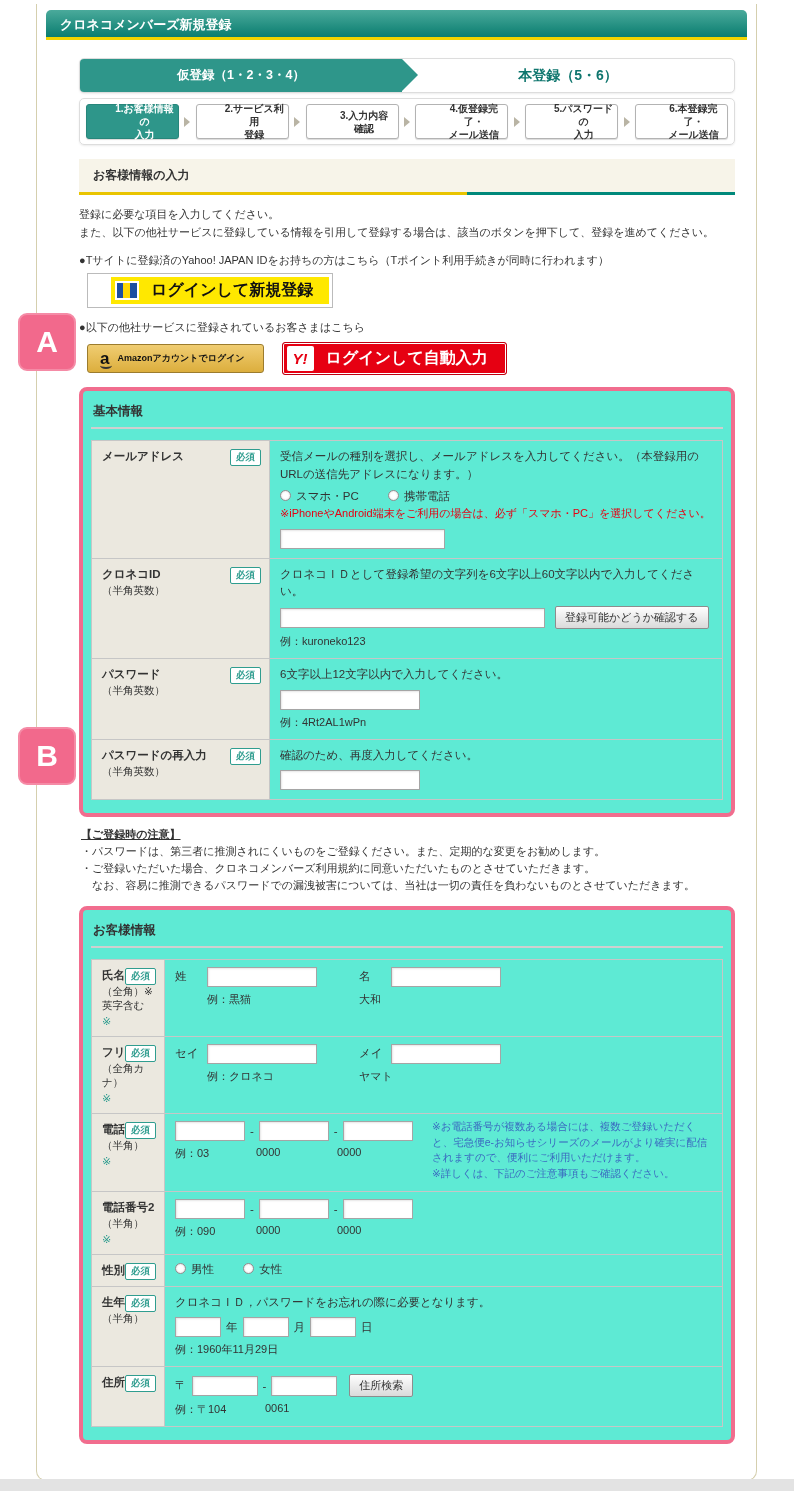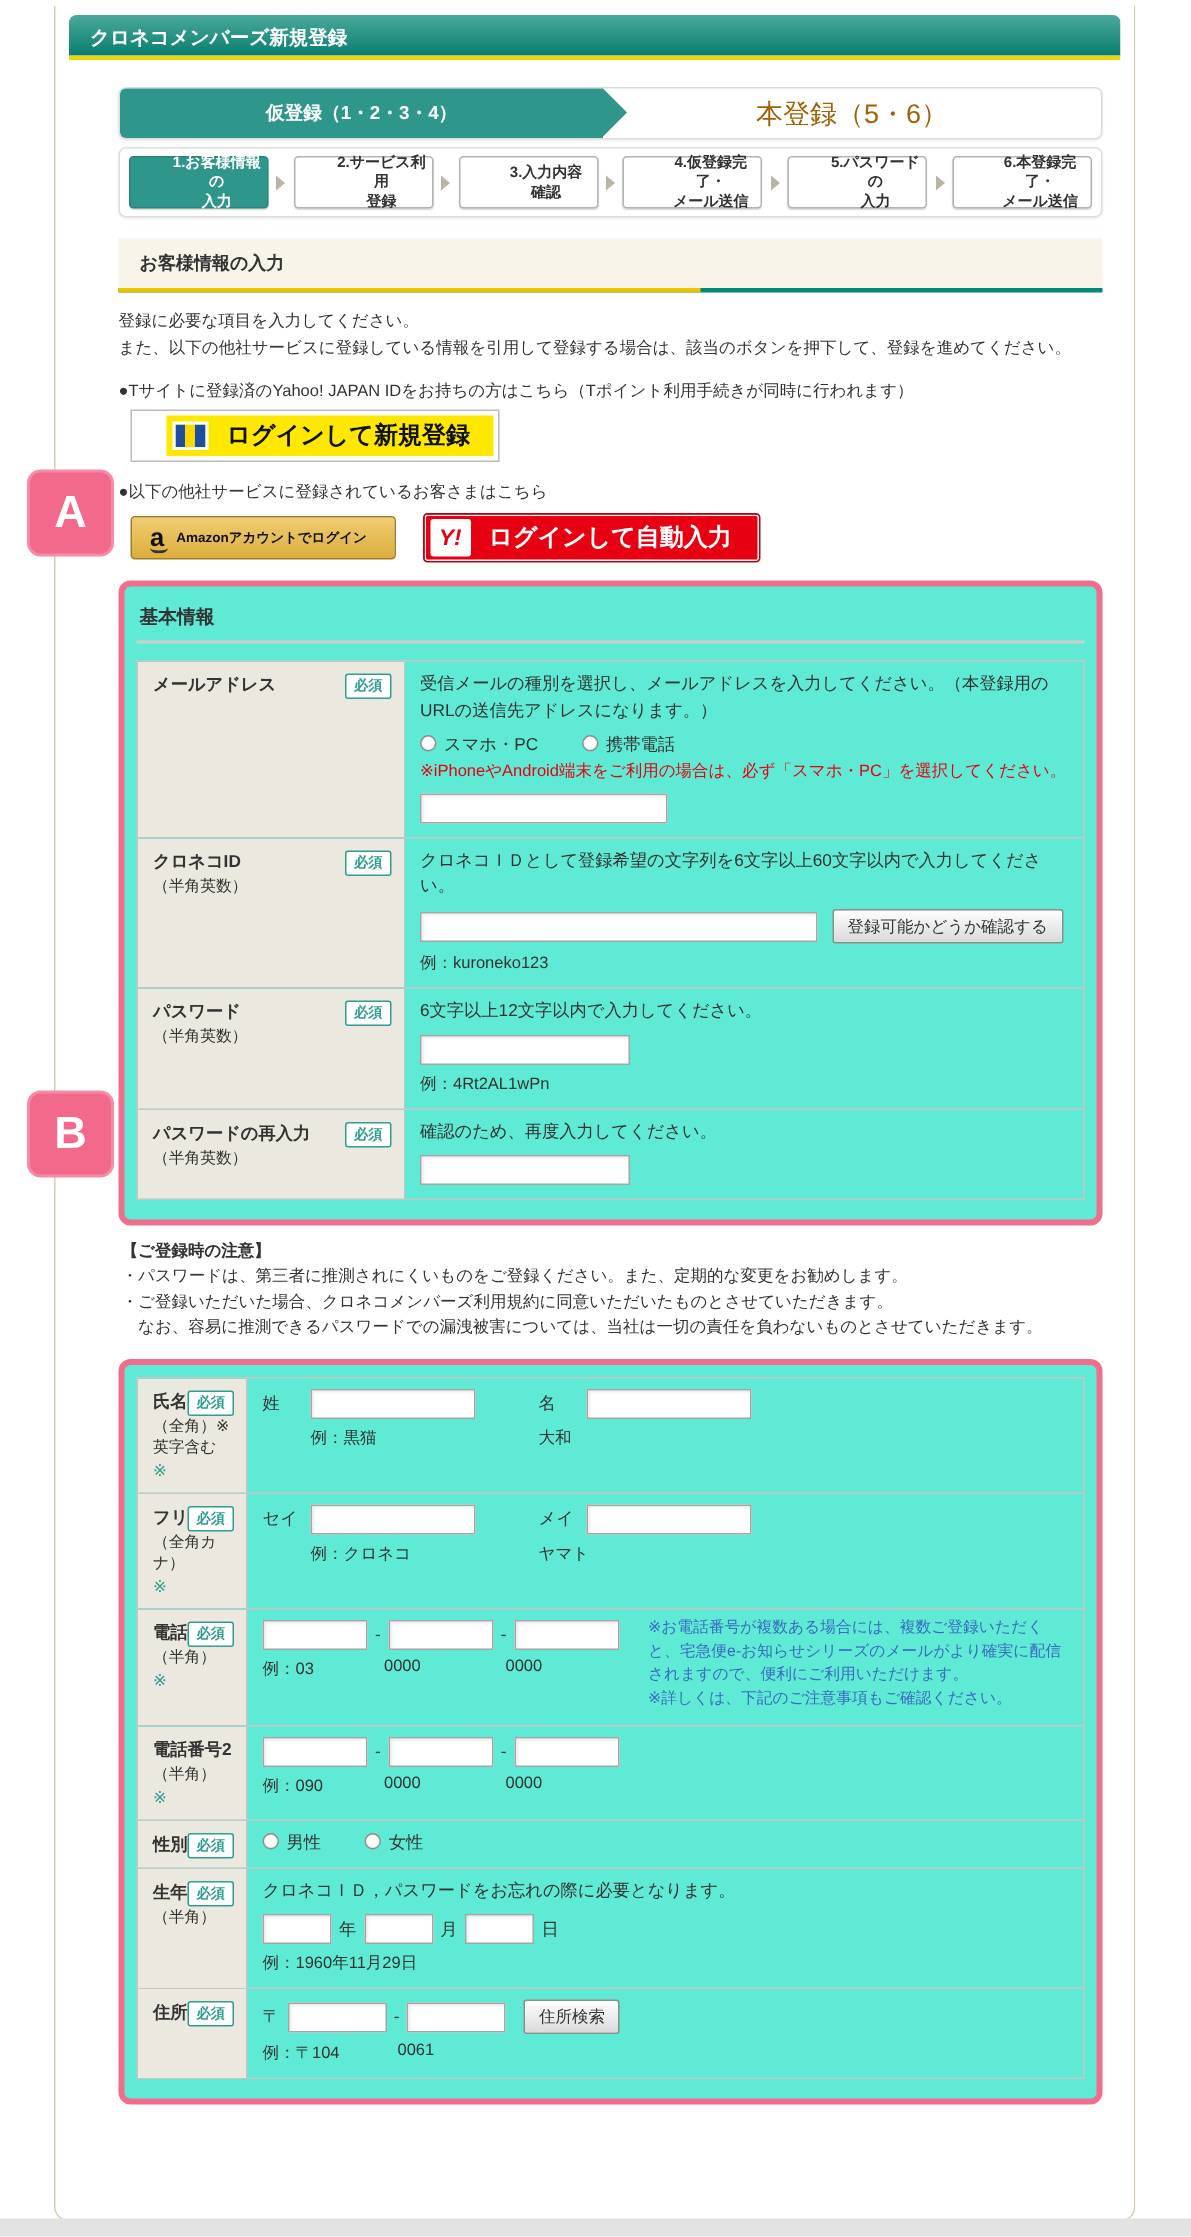--- a/index.html
+++ b/index.html
@@ -26,21 +26,21 @@
     border-bottom: 3px solid #f0d400;
     color: #fff; font-weight: bold; font-size: 13px;
     line-height: 29px; padding-left: 14px;
   }
   .content { margin: 18px 21px 0 42px; width: 656px; }
 
   
   .phase { display: flex; height: 35px; border: 1px solid #ddd; border-radius: 5px; background: #fff; box-shadow: 0 1px 2px rgba(0,0,0,.08); }
   .phase-left { width: 322px; background: #2e968a; color: #fff; font-weight: bold; font-size: 12.5px; display: flex; align-items: center; justify-content: center; position: relative; border-radius: 4px 0 0 4px; }
   .phase-left::after { content: ""; position: absolute; right: -16px; top: 0; border-top: 16.5px solid transparent; border-bottom: 16.5px solid transparent; border-left: 16px solid #2e968a; z-index: 2; }
-  .phase-right { flex: 1; display: flex; align-items: center; justify-content: center; font-weight: normal; font-size: 18px; color: #a16207; }
+  .phase-right { flex: 1; display: flex; align-items: center; justify-content: center; font-weight: bold; font-size: 14px; color: #0f766e; }
   .steps { display: flex; align-items: center; justify-content: space-between; border: 1px solid #ddd; border-radius: 5px; margin-top: 5px; padding: 5px 6px; box-shadow: 0 1px 2px rgba(0,0,0,.08); }
   .step { width: 93px; height: 35px; border: 1px solid #b3b3b3; border-radius: 3px; background: #fff; font-size: 10px; font-weight: bold; display: flex; align-items: center; justify-content: center; text-align: center; white-space: pre-line; line-height: 1.3; color: #333; box-shadow: 0 1px 1px rgba(0,0,0,.15); padding-left: 24px; }
   .step.active { background: #2e968a; color: #fff; border-color: #27867b; }
   .step-arrow { width: 0; height: 0; border-top: 5px solid transparent; border-bottom: 5px solid transparent; border-left: 6px solid #b9b4a4; }
 
   
   .section-bar { margin-top: 14px; background: #f7f4e9; font-weight: bold; font-size: 12px; color: #333; padding: 8px 14px; position: relative; border-bottom: 3px solid #00897b; }
   .section-bar::after { content: ""; position: absolute; left: 0; bottom: -3px; width: 388px; height: 3px; background: #e9c400; }
 
   .intro { margin-top: 10px; font-size: 11px; line-height: 1.65; }
@@ -86,21 +86,21 @@
   .ex-cell { width: 81px; }
   .phone-flex { display: flex; }
   .bluenote { color: #3a6bc0; font-size: 10.5px; line-height: 1.5; width: 280px; white-space: pre-line; margin-left: 14px; margin-top: -2px; }
   .pair-row { display: flex; align-items: center; }
   .pair-lab { width: 32px; font-size: 11.5px; }
   .pair-gap { width: 42px; }
   .ex-pair { display: flex; margin-top: 5px; font-size: 11px; }
   .ex-pair .c1 { margin-left: 32px; width: 152px; }
 
   .notes { margin: 9px 0 0 2px; font-size: 11px; line-height: 1.55; }
-  .notes .t { font-weight: bold; }
+  .notes .t { font-weight: bold; text-decoration: underline; }
 
   .marker { position: absolute; left: 18px; width: 58px; height: 58px; background: #f2698c; border: 2px solid #f58ba6; border-radius: 9px; color: #fff; font-weight: bold; font-size: 30px; display: flex; align-items: center; justify-content: center; z-index: 5; }
   #markerA { top: 313px; } #markerB { top: 727px; }
   .bottom-strip { position: absolute; left: 0; top: 1479px; width: 794px; height: 12px; background: #e3e3e3; }
 </style>
 </head>
 <body>
 
 <div class="marker" id="markerA">A</div>
 <div class="marker" id="markerB">B</div>
@@ -228,20 +228,21 @@
 
     <div class="notes">
       <div class="t">【ご登録時の注意】</div>
       <div>・パスワードは、第三者に推測されにくいものをご登録ください。また、定期的な変更をお勧めします。</div>
       <div>・ご登録いただいた場合、クロネコメンバーズ利用規約に同意いただいたものとさせていただきます。</div>
       <div>　なお、容易に推測できるパスワードでの漏洩被害については、当社は一切の責任を負わないものとさせていただきます。</div>
     </div>
 
     
     <div class="pink-box">
+      <div class="box-title">お客様情報</div>
       <table class="form">
         <tbody>
             <tr>
           <th>
             <span>氏名</span>
             <span class="req">必須</span>
             <span class="sub">（全角）※英字含む</span>
             <span class="star">※</span>
           </th>
           <td>

